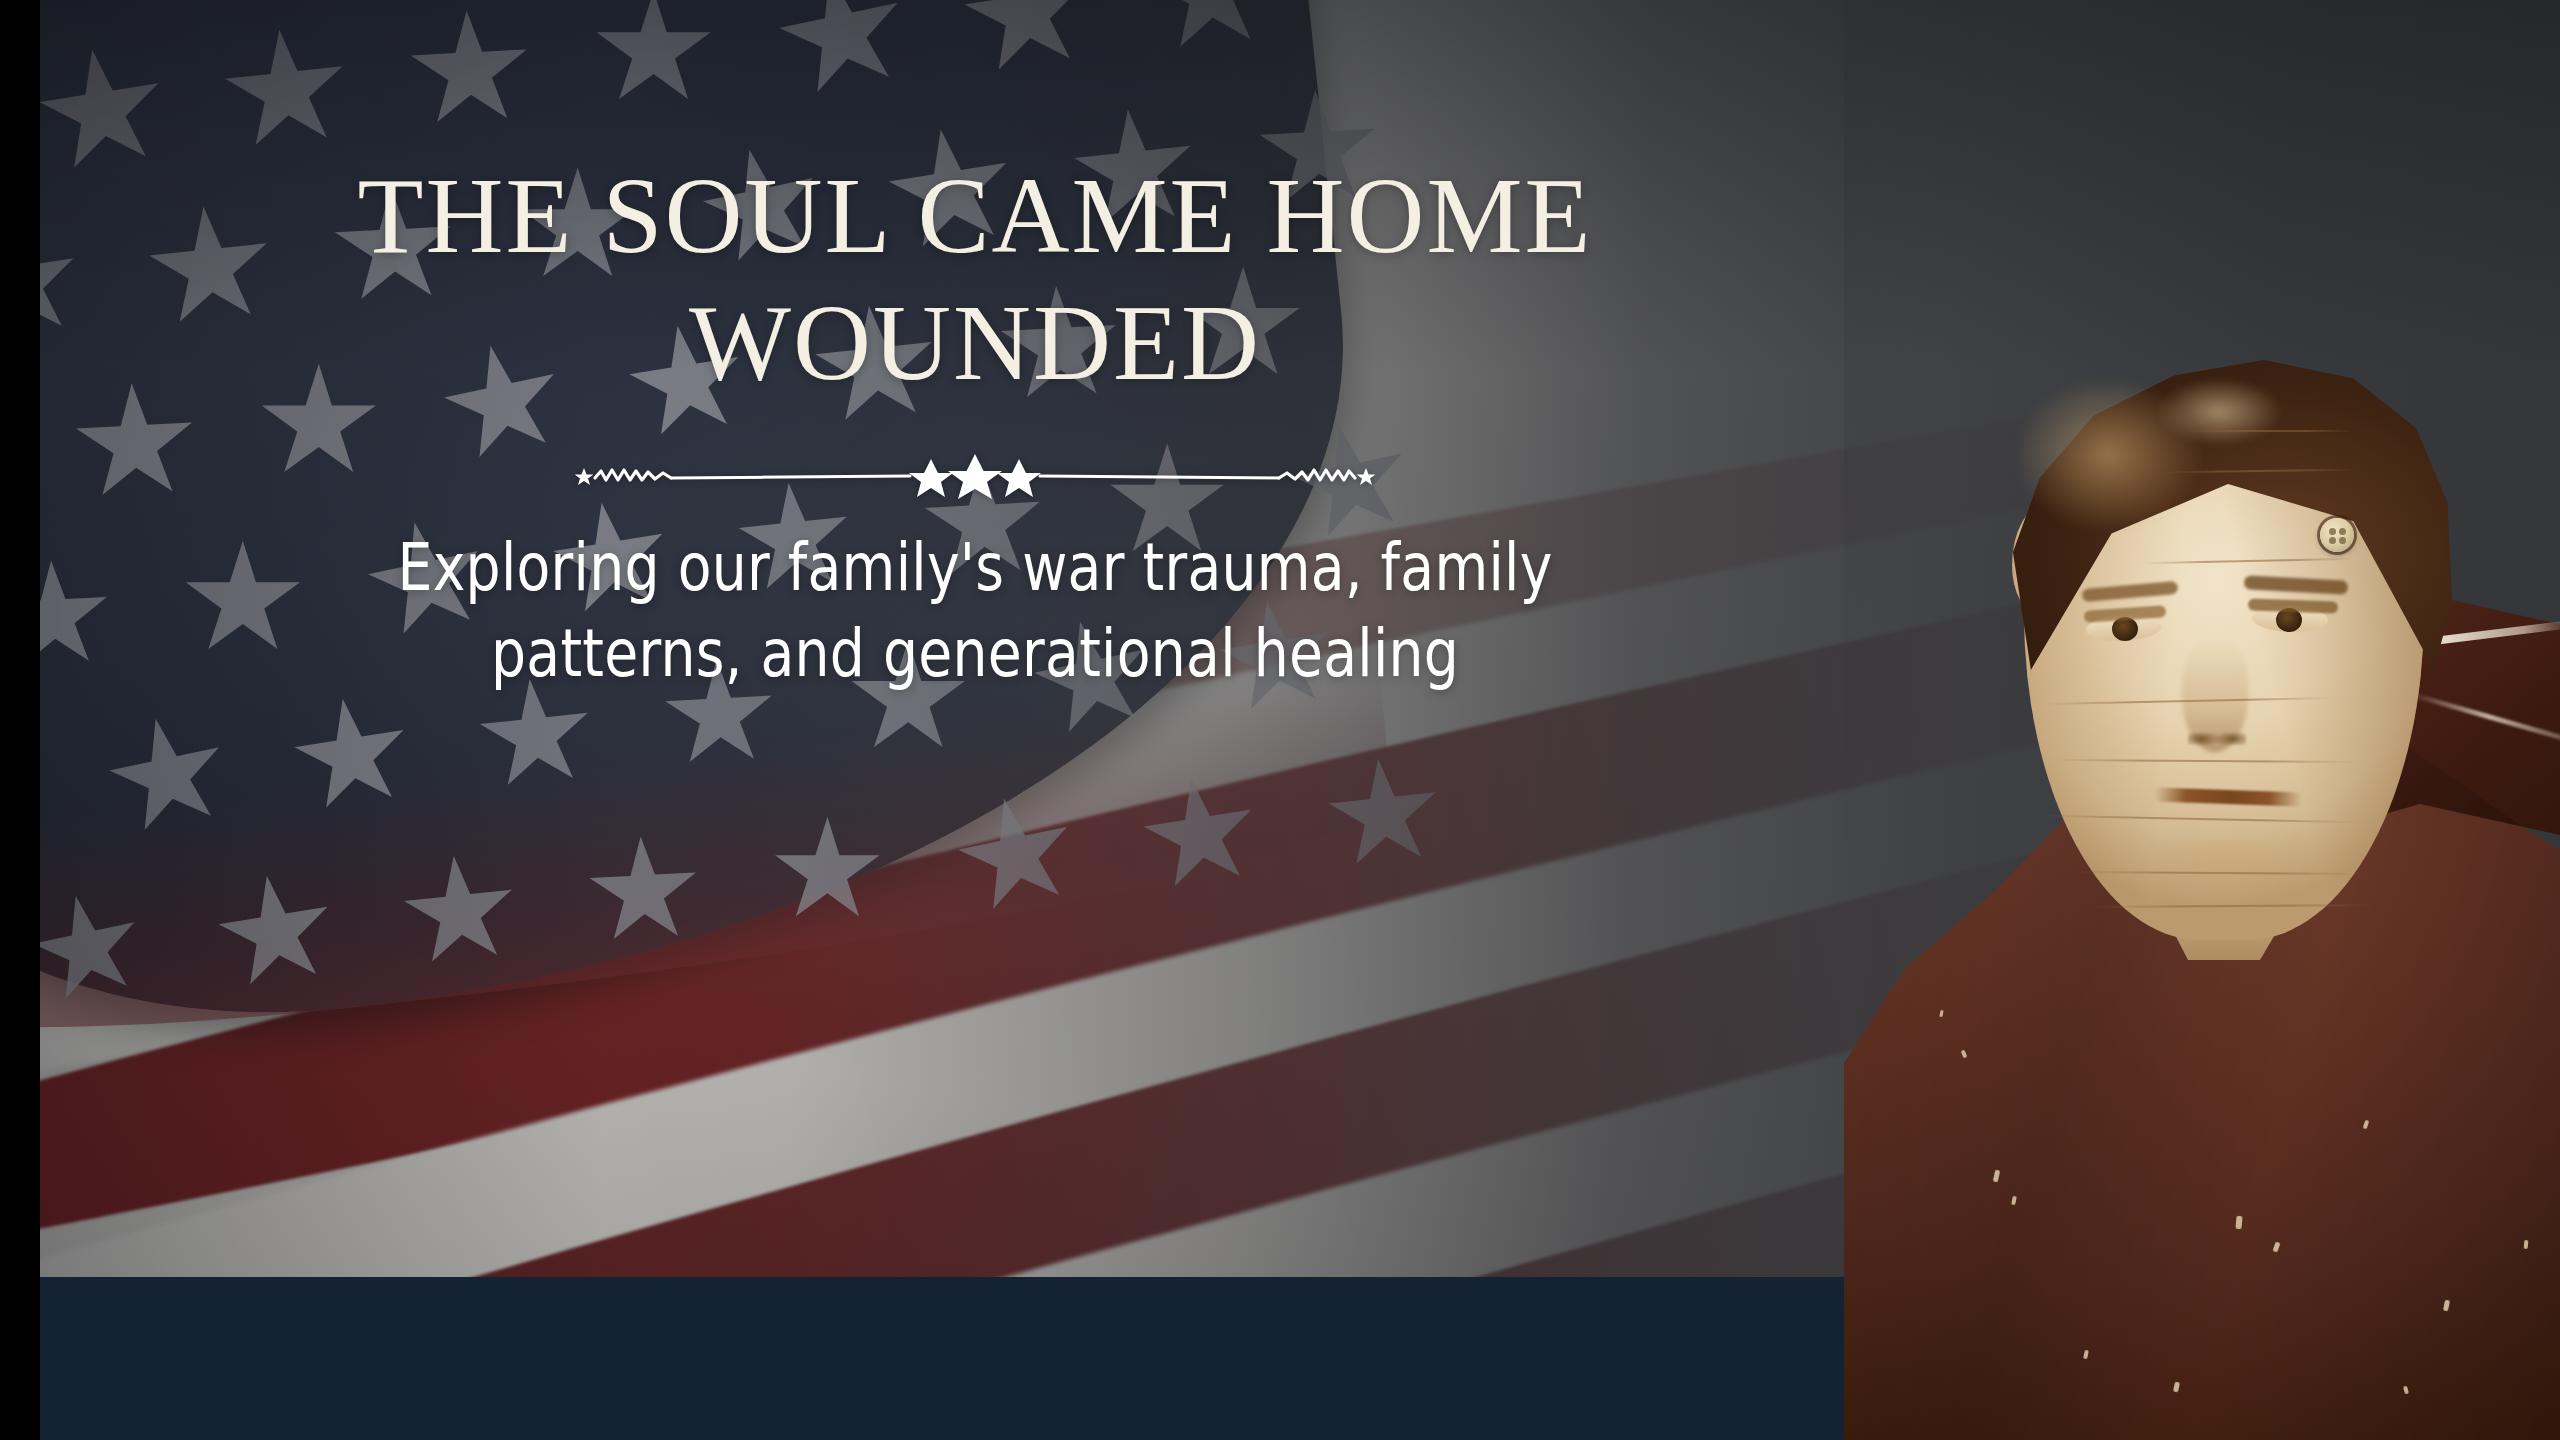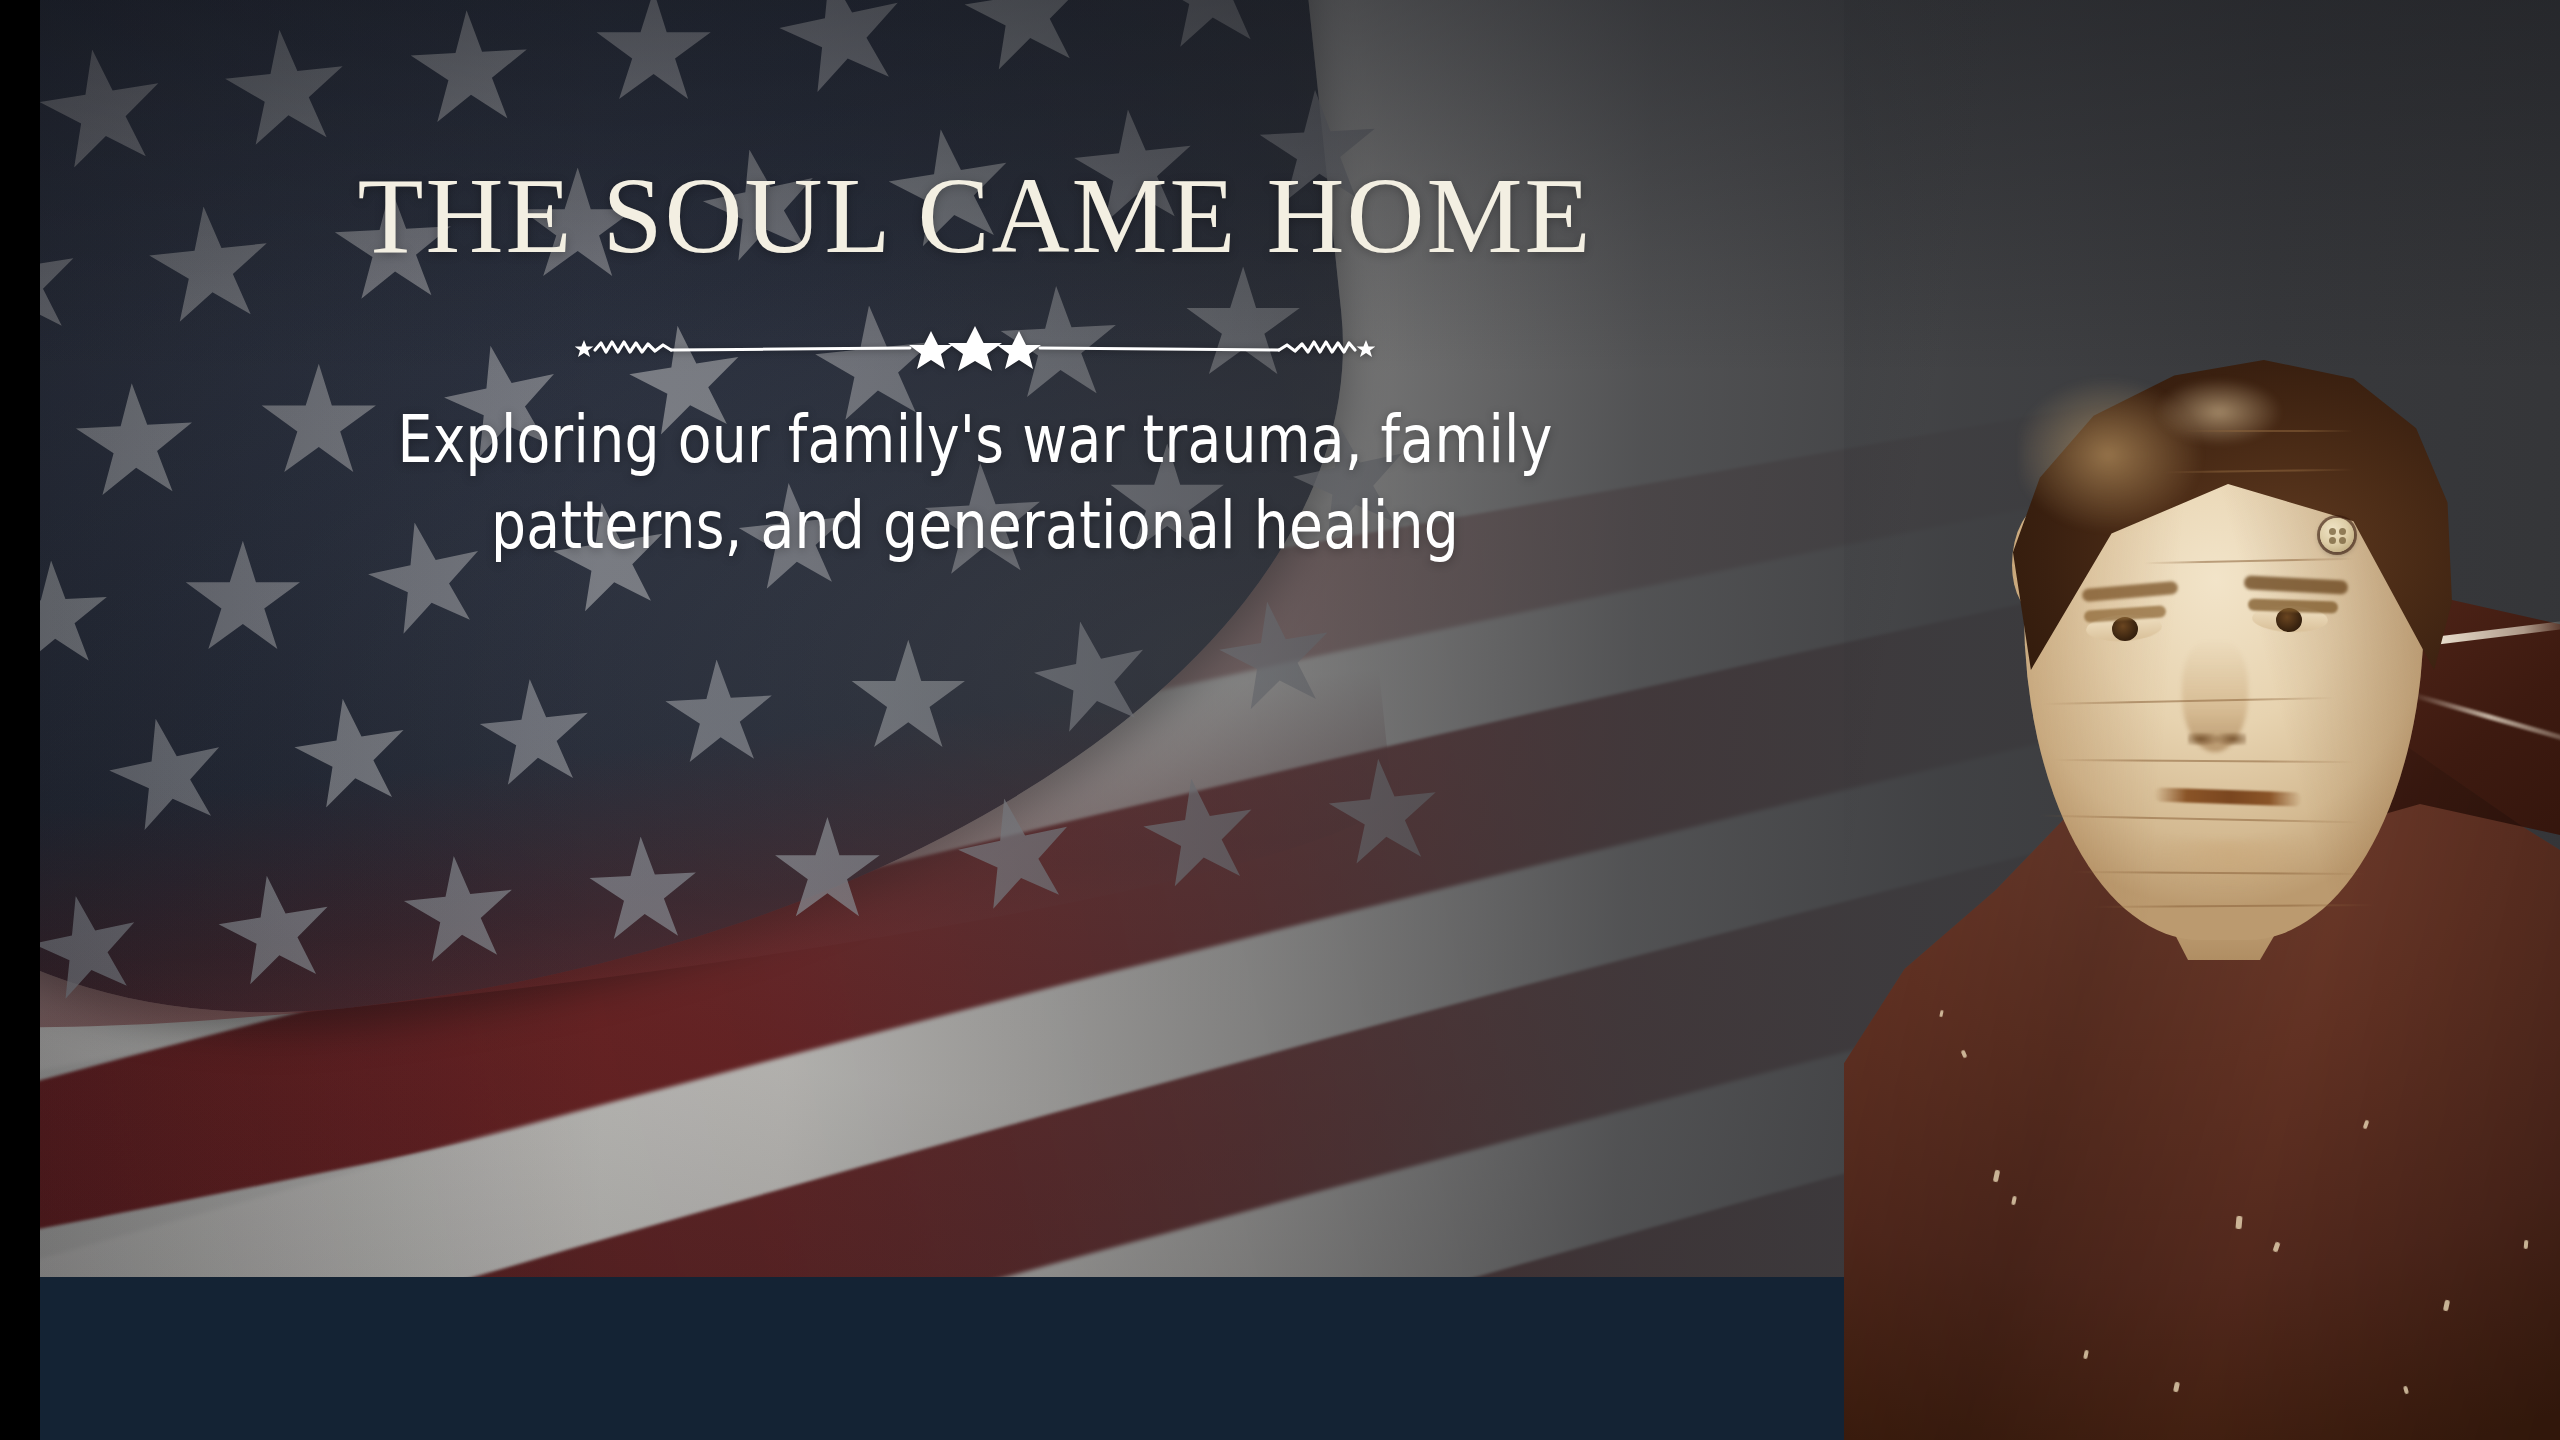--- a/index.html
+++ b/index.html
@@ -385,20 +385,21 @@
     <div class="left-dark"></div>
     <div class="soft-veil"></div>
     <div class="fade-right"></div>
     <div class="top-dark"></div>
   </div>
 
   <div class="content">
 
     <h1 class="title">
       <span>THE SOUL CAME HOME</span><br>
+      <span>WOUNDED</span>
     </h1>
 
     <div class="divider">
       <svg viewBox="0 0 800 46" xmlns="http://www.w3.org/2000/svg" aria-hidden="true">
         <g fill="#ffffff">
 
           <polygon points="9,15 11.6,21.4 18.4,21.4 13,25.6 15,32 9,28 3,32 5,25.6 -0.4,21.4 6.4,21.4"></polygon>
 
           <path fill="none" stroke="#ffffff" stroke-width="3.2" stroke-linecap="round" stroke-linejoin="round" d="M20,25 L26,18 L31,27 L37,17 L43,27 L49,17 L55,27 L61,18 L67,27 L73,19 L80,26 L88,20 L96,25"></path>
 

